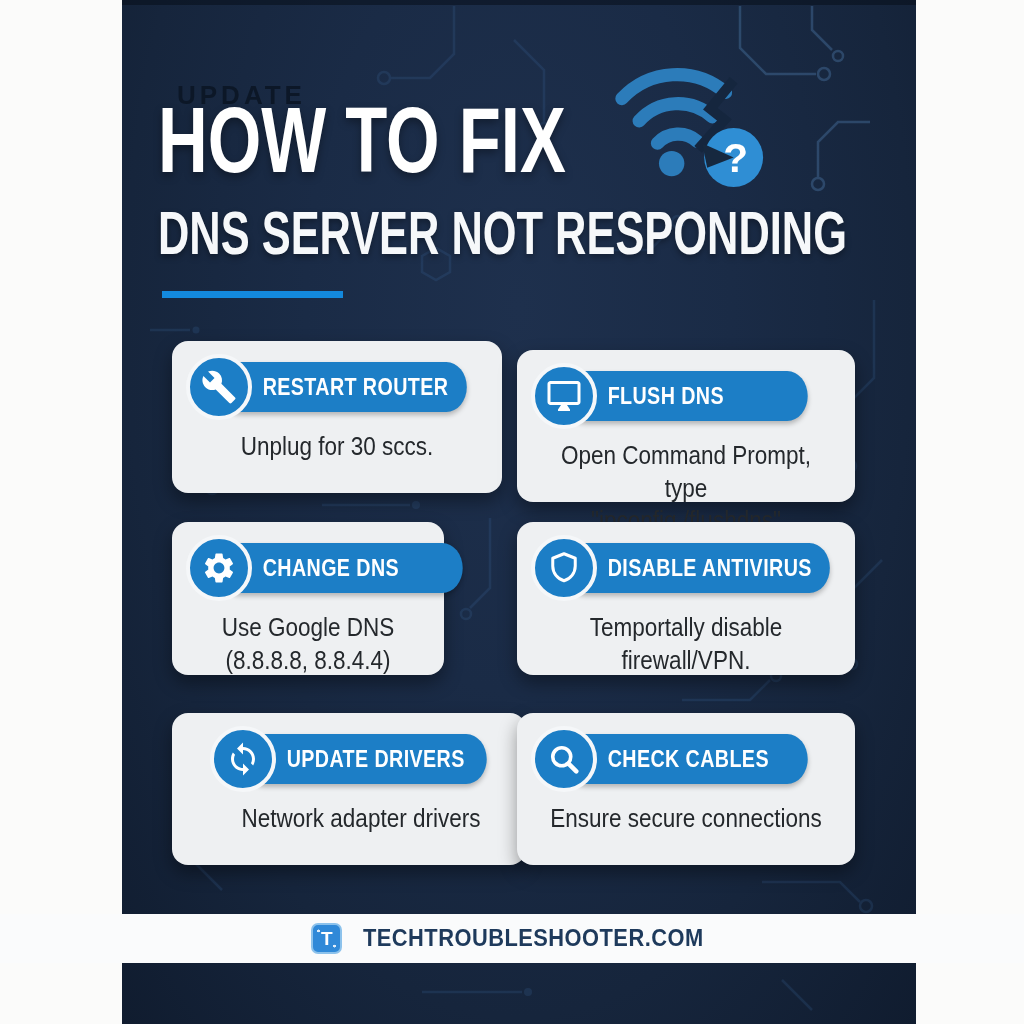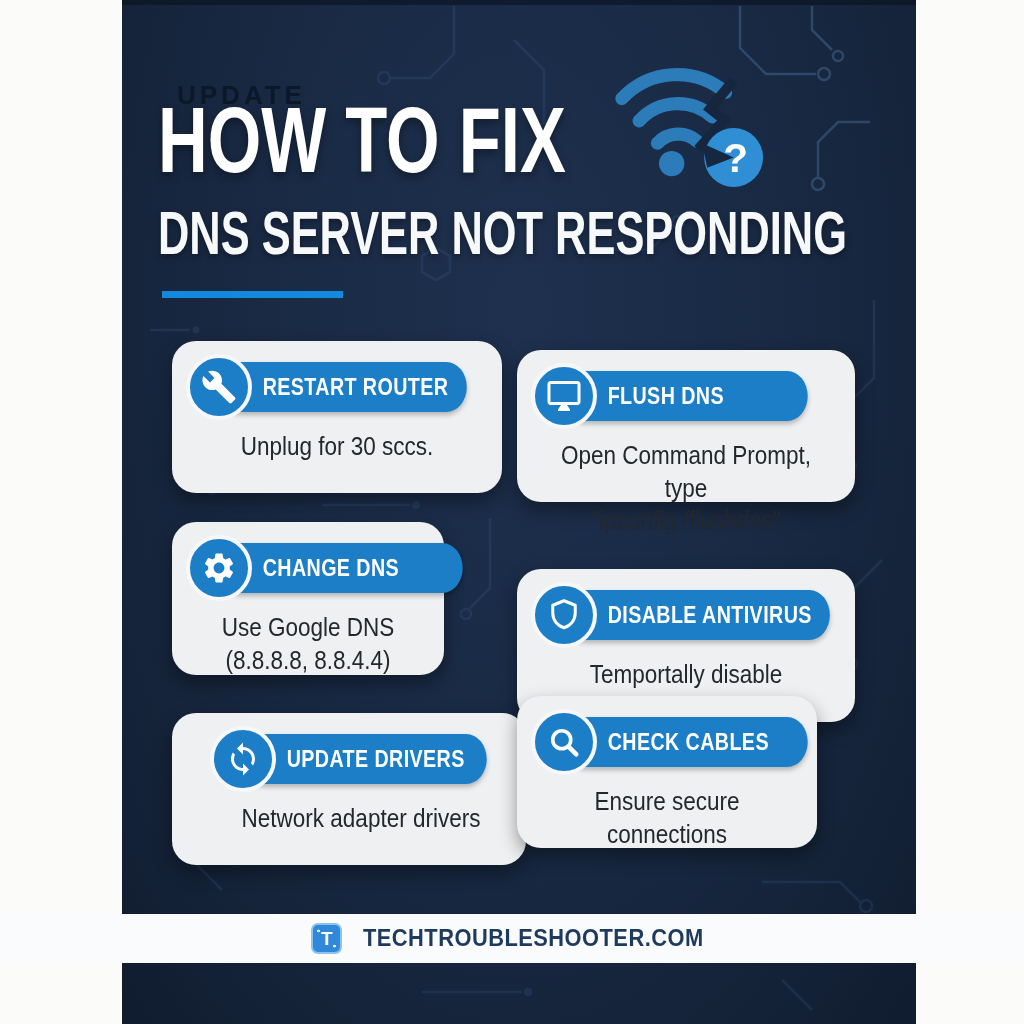--- a/index.html
+++ b/index.html
@@ -31,29 +31,29 @@
     position:absolute;left:36px;top:202px;margin:0;
     font-size:62px;font-weight:bold;color:#f6f8fa;line-height:1;
     transform:scaleX(.70);transform-origin:left top;white-space:nowrap;
     text-shadow:0 3px 8px rgba(0,0,0,.35);
   }
   .accent-bar{position:absolute;left:40px;top:291px;width:181px;height:7px;background:#1389dd;}
   .wifi-wrap{position:absolute;left:486px;top:62px;width:170px;height:128px;}
 
   
   .card{
-    position:absolute;background:#eef0f2;border-radius:24px;
+    position:absolute;background:#eef0f2;border-radius:16px;
     box-shadow:0 8px 18px rgba(0,0,0,.38);
   }
   .c1{left:50px; top:341px;width:330px;height:152px;}
   .c2{left:395px;top:350px;width:338px;height:152px;}
   .c3{left:50px; top:522px;width:272px;height:153px;}
-  .c4{left:395px;top:522px;width:338px;height:153px;margin-top:47px;}
+  .c4{left:395px;top:522px;width:338px;height:153px;}
   .c5{left:50px; top:713px;width:330px;height:152px;padding-left:24px;}
-  .c6{left:395px;top:696px;width:300px;height:152px;}
+  .c6{left:395px;top:713px;width:338px;height:152px;}
 
   .pill-row{position:relative;margin:13px 14px 0 14px;height:66px;}
   .icon-circle{
     position:absolute;left:0;top:0;width:66px;height:66px;box-sizing:border-box;
     border-radius:50%;background:#1c7ec6;border:4px solid #f5f7f9;z-index:2;
     display:flex;align-items:center;justify-content:center;
   }
   .icon-circle svg{width:36px;height:36px;display:block;}
   .pill{
     position:absolute;left:34px;top:8px;height:50px;box-sizing:border-box;

